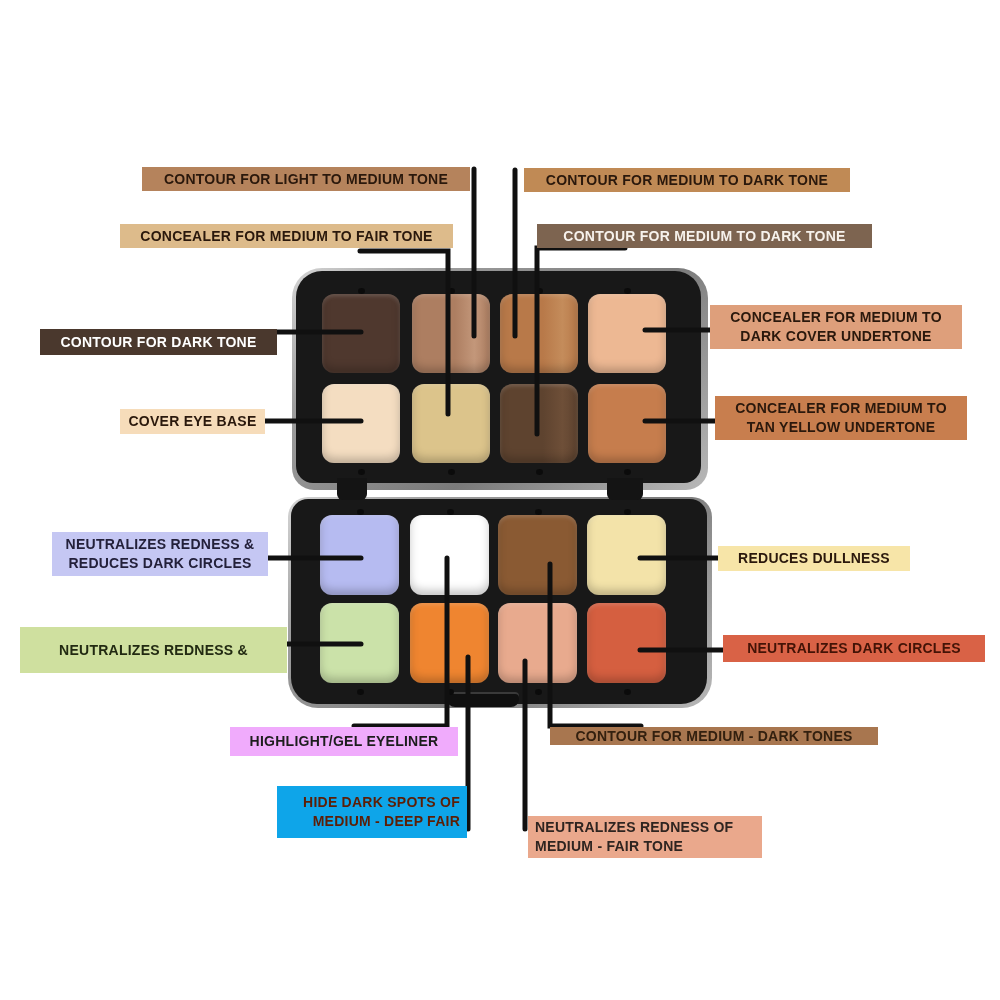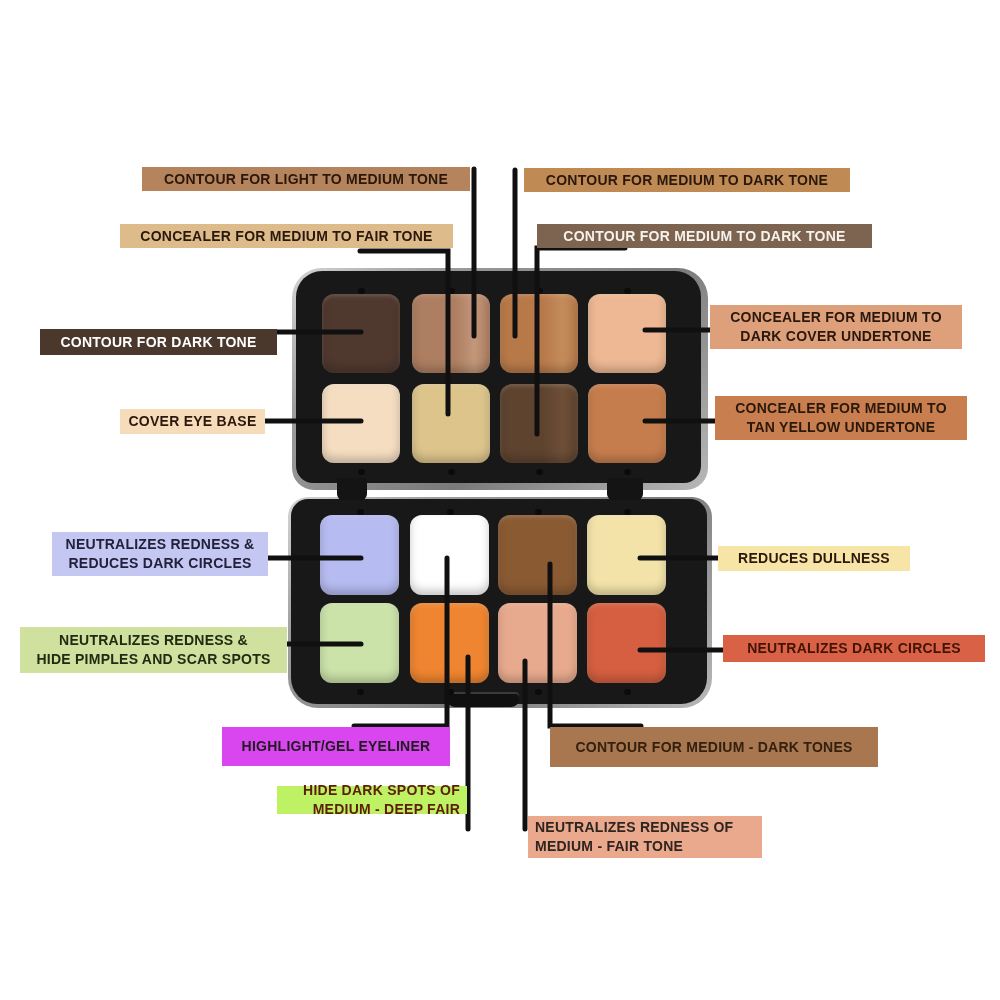--- a/index.html
+++ b/index.html
@@ -118,43 +118,42 @@
       </div>
       <div class="callout" style="left: 120px; top: 409px; width: 145px; height: 25px; background: rgb(246, 220, 186); color: rgb(42, 24, 12);">
         <span>COVER EYE BASE</span>
       </div>
       <div class="callout" style="left: 52px; top: 532px; width: 216px; height: 44px; background: rgb(197, 199, 243); color: rgb(35, 32, 58);">
         <span>NEUTRALIZES REDNESS &amp;</span>
         <span>REDUCES DARK CIRCLES</span>
       </div>
       <div class="callout" style="left: 20px; top: 627px; width: 267px; height: 46px; background: rgb(207, 224, 159); color: rgb(34, 42, 18);">
         <span>NEUTRALIZES REDNESS &amp;</span>
-        <span>HIDE PIMPLES AND SCAR SPOTS</span>
       </div>
       <div class="callout" style="left: 710px; top: 305px; width: 252px; height: 44px; background: rgb(222, 159, 123); color: rgb(42, 24, 12);">
         <span>CONCEALER FOR MEDIUM TO</span>
         <span>DARK COVER UNDERTONE</span>
       </div>
       <div class="callout" style="left: 715px; top: 396px; width: 252px; height: 44px; background: rgb(200, 126, 78); color: rgb(42, 24, 12);">
         <span>CONCEALER FOR MEDIUM TO</span>
         <span>TAN YELLOW UNDERTONE</span>
       </div>
       <div class="callout" style="left: 718px; top: 546px; width: 192px; height: 25px; background: rgb(247, 229, 168); color: rgb(42, 24, 12);">
         <span>REDUCES DULLNESS</span>
       </div>
       <div class="callout" style="left: 723px; top: 635px; width: 262px; height: 27px; background: rgb(217, 98, 70); color: rgb(67, 19, 6);">
         <span>NEUTRALIZES DARK CIRCLES</span>
       </div>
-      <div class="callout" style="left: 222px; top: 727px; width: 228px; height: 39px; background: #d946ef; color: rgb(29, 29, 29);">
+      <div class="callout" style="left: 230px; top: 727px; width: 228px; height: 29px; background: #f0abfc; color: rgb(29, 29, 29);">
         <span>HIGHLIGHT/GEL EYELINER</span>
       </div>
-      <div class="callout" style="left: 550px; top: 727px; width: 328px; height: 40px; background: rgb(168, 118, 79); color: rgb(51, 32, 15);">
+      <div class="callout" style="left: 550px; top: 727px; width: 328px; height: 18px; background: rgb(168, 118, 79); color: rgb(51, 32, 15);">
         <span>CONTOUR FOR MEDIUM - DARK TONES</span>
       </div>
-      <div class="callout align-right" style="left: 277px; top: 786px; width: 190px; height: 28px; background: #bef264; color: rgb(92, 30, 6);">
+      <div class="callout align-right" style="left: 277px; top: 786px; width: 190px; height: 52px; background: #0ea5e9; color: rgb(92, 30, 6);">
         <span>HIDE DARK SPOTS OF</span>
         <span>MEDIUM - DEEP FAIR</span>
       </div>
       <div class="callout align-left" style="left: 528px; top: 787px; width: 234px; height: 42px; background: rgb(234, 168, 140); color: rgb(46, 36, 32);">
         <span>NEUTRALIZES REDNESS OF</span>
         <span>MEDIUM - FAIR TONE</span>
       </div>
     </div>
 </div>
 

